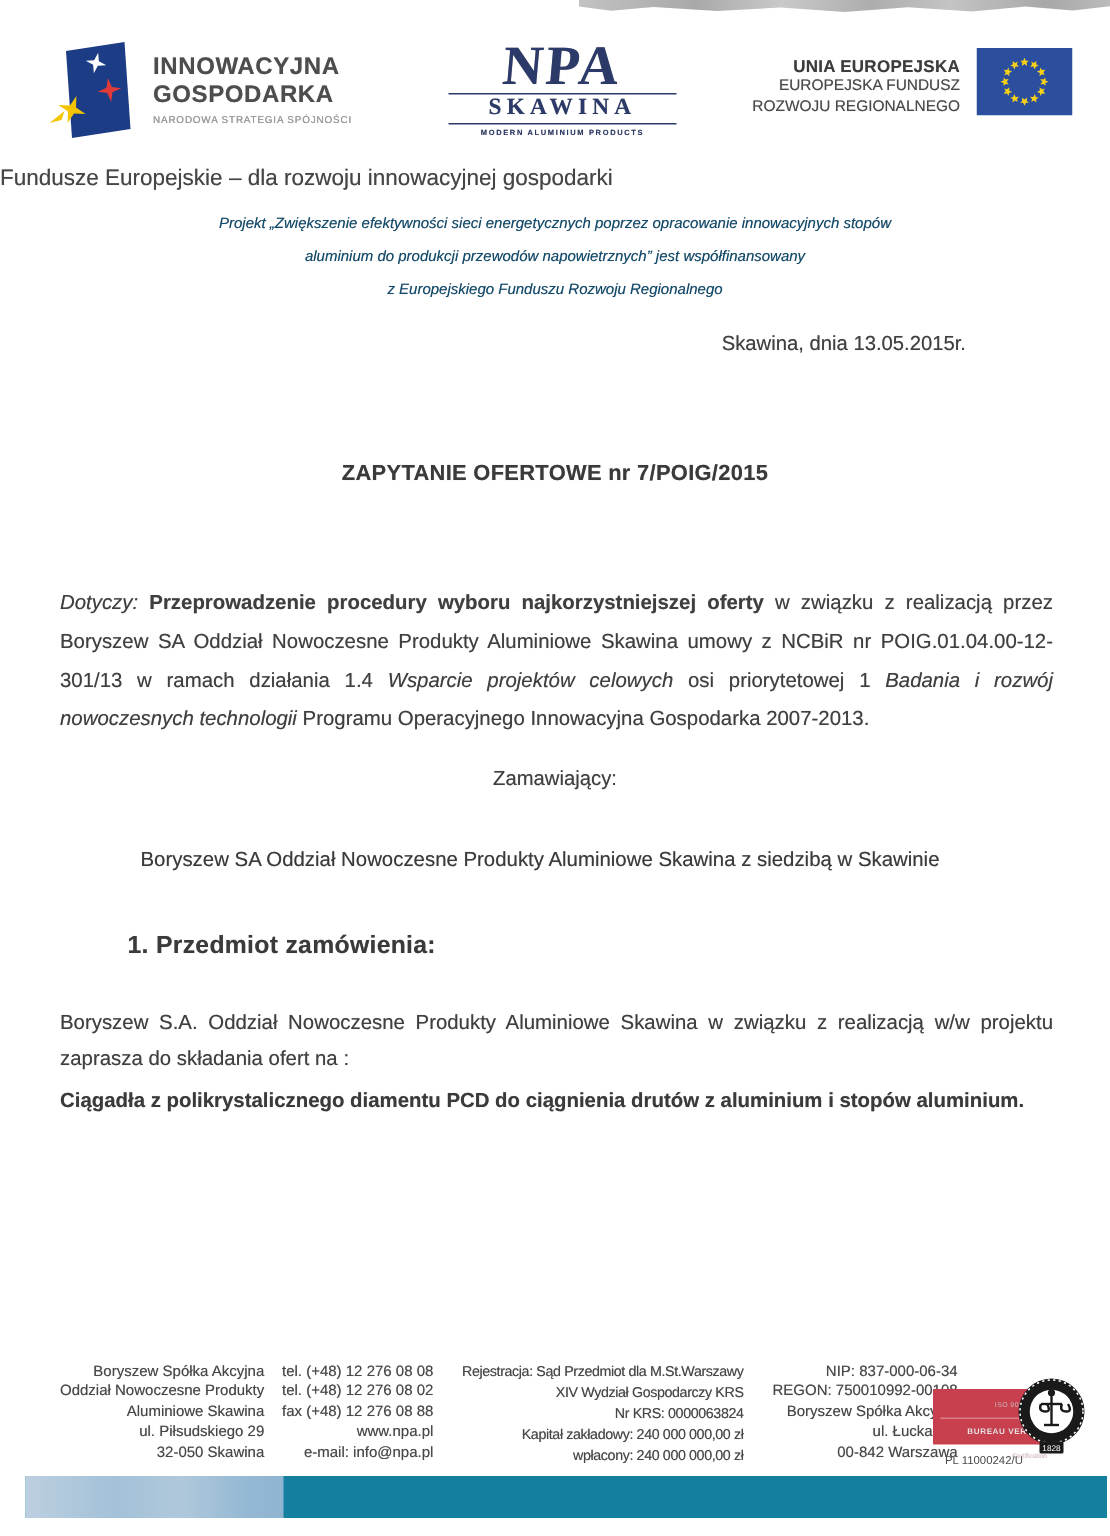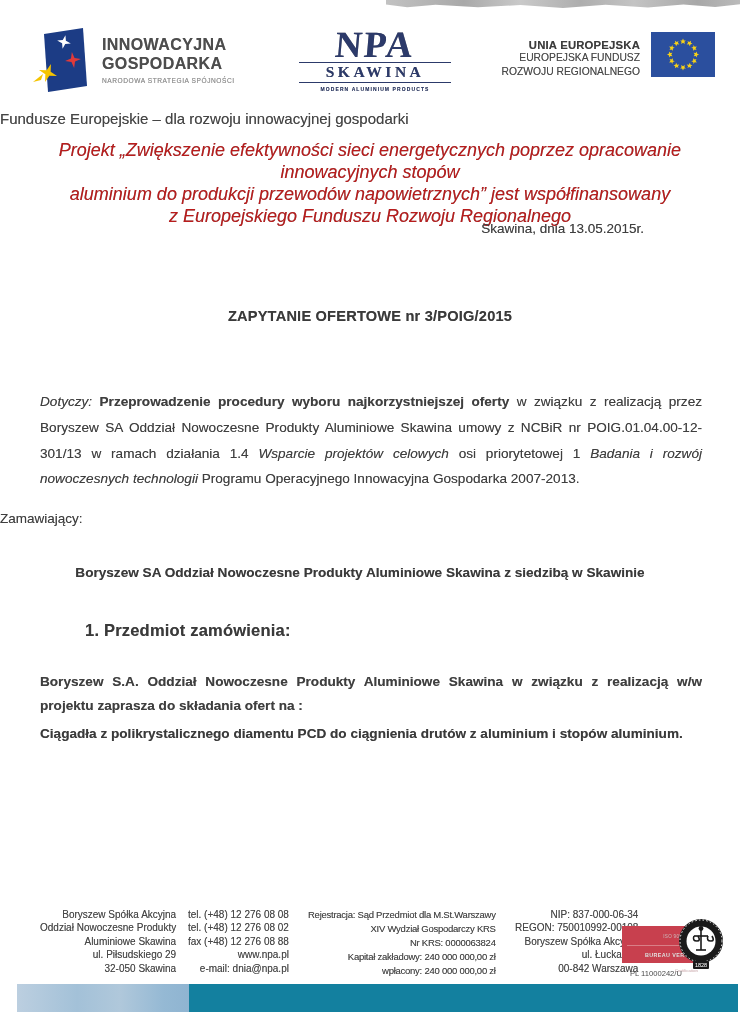--- a/index.html
+++ b/index.html
@@ -24,30 +24,30 @@
   .npa { position:absolute; left:299px; top:1px; width:152px; text-align:center; color:#2c3a6a; }
   .npa-main { font-family:"Liberation Serif", serif; font-weight:bold; font-size:37px; line-height:33px; letter-spacing:2px; transform:skewX(-5deg); }
   .npa-sub { font-family:"Liberation Serif", serif; font-size:15.5px; letter-spacing:3.5px; border-top:1.6px solid #2c3a6a; border-bottom:1.6px solid #2c3a6a; padding:0 0 1px 0; margin-top:1px; font-weight:bold; }
   .npa-tag { font-size:5px; font-weight:bold; letter-spacing:1.1px; color:#2c3a6a; margin-top:2.5px; }
   .eu { position:absolute; right:25px; top:5px; display:flex; gap:11px; }
   .eu-text { text-align:right; padding-top:7px; }
   .eu-line1 { font-weight:bold; font-size:11.3px; color:#3c3c3c; letter-spacing:.2px; }
   .eu-line2 { font-size:10.3px; color:#4a4a4a; line-height:13.5px; }
   
   .doc-title { position:absolute; top:110px; left:0; width:740px; text-align:left; font-size:15px; color:#454545; }
-  .project { position:absolute; top:139px; left:0; width:740px; text-align:center; font-style:italic; font-size:18px; line-height:22px; color:#b91c1c; }
+  .project { position:absolute; top:139px; left:0; width:740px; text-align:center; font-style:italic; font-size:10px; line-height:22px; color:#0c4a6e; }
   .dateline { position:absolute; top:221px; right:96px; font-size:13.5px; }
   .subject-heading { position:absolute; top:308px; left:0; width:740px; text-align:center; font-size:14.6px; font-weight:bold; letter-spacing:.2px; color:#3a3a3a; }
   .dotyczy { position:absolute; top:389px; left:40px; width:662px; font-size:13.6px; line-height:25.8px; text-align:justify; }
   .seg-b { font-weight:bold; }
   .seg-i { font-style:italic; }
-  .zamawiajacy { position:absolute; top:511px; left:0; width:740px; text-align:left; font-size:13.5px; }
-  .company-line { position:absolute; top:565px; left:0; width:720px; text-align:center; font-size:13.6px; font-weight:bold; color:#3a3a3a; }
+  .zamawiajacy { position:absolute; top:511px; left:0; width:740px; text-align:center; font-size:13.5px; }
+  .company-line { position:absolute; top:565px; left:0; width:720px; text-align:center; font-size:13.6px; font-weight:normal; color:#3a3a3a; }
   .sec-heading { position:absolute; top:621px; left:85px; font-size:16.5px; font-weight:bold; color:#3a3a3a; letter-spacing:.2px; }
-  .sec-body { position:absolute; top:670px; left:40px; width:662px; font-size:13.6px; line-height:24px; text-align:justify;font-weight:bold; }
+  .sec-body { position:absolute; top:670px; left:40px; width:662px; font-size:13.6px; line-height:24px; text-align:justify; }
   .sec-subject { position:absolute; top:726px; left:40px; width:680px; font-size:13.6px; font-weight:bold; color:#3a3a3a; }
   
   .footer { position:absolute; top:908px; left:0; width:740px; height:78px; font-size:10px; line-height:13.4px; color:#474747;text-align:right; }
   .fcol { position:absolute; top:0; }
   .fc1 { left:40px; }
   .fc2 { left:188px; }
   .fc3 { left:308px; font-size:9.5px; letter-spacing:-.25px; line-height:14.1px; }
   .fc3 div:nth-child(5){ padding-left:54px; }
   .fc4 { left:515px; }
   .bv { position:absolute; left:604px; top:16px; width:130px; }
@@ -134,21 +134,21 @@
   <div class="doc-title">Fundusze Europejskie – dla rozwoju innowacyjnej gospodarki</div>
 
   <div class="project">
       <div>Projekt „Zwiększenie efektywności sieci energetycznych poprzez opracowanie innowacyjnych stopów</div>
       <div>aluminium do produkcji przewodów napowietrznych” jest współfinansowany</div>
       <div>z Europejskiego Funduszu Rozwoju Regionalnego</div>
     </div>
 
   <div class="dateline">Skawina, dnia 13.05.2015r.</div>
 
-  <div class="subject-heading">ZAPYTANIE OFERTOWE nr 3/POIG/2015</div>
+  <div class="subject-heading">ZAPYTANIE OFERTOWE nr 7/POIG/2015</div>
 
   <div class="dotyczy"><span class="seg-i">Dotyczy: </span><span class="seg-b">Przeprowadzenie procedury wyboru najkorzystniejszej oferty </span><span>w związku z realizacją przez Boryszew SA Oddział Nowoczesne Produkty Aluminiowe Skawina  umowy z NCBiR nr POIG.01.04.00-12-301/13 w ramach działania 1.4 </span><span class="seg-i">Wsparcie projektów celowych </span><span>osi priorytetowej 1 </span><span class="seg-i">Badania i rozwój nowoczesnych technologii </span><span>Programu Operacyjnego Innowacyjna Gospodarka 2007-2013.</span></div>
 
   <div class="zamawiajacy">Zamawiający:</div>
 
   <div class="company-line">Boryszew SA Oddział Nowoczesne Produkty Aluminiowe Skawina z siedzibą w Skawinie</div>
 
   <div class="sec-heading">1. Przedmiot zamówienia:</div>
 
   <div class="sec-body">Boryszew S.A. Oddział Nowoczesne Produkty Aluminiowe Skawina w związku z realizacją w/w projektu zaprasza do składania ofert na :</div>
@@ -161,21 +161,21 @@
         <div>Oddział Nowoczesne Produkty</div>
         <div>Aluminiowe Skawina</div>
         <div>ul. Piłsudskiego 29</div>
         <div>32-050 Skawina</div>
       </div>
     <div class="fcol fc2">
         <div>tel. (+48) 12 276 08 08</div>
         <div>tel. (+48) 12 276 08 02</div>
         <div>fax (+48) 12 276 08 88</div>
         <div>www.npa.pl</div>
-        <div>e-mail: dnia@npa.pl</div>
+        <div>e-mail: info@npa.pl</div>
       </div>
     <div class="fcol fc3">
         <div>Rejestracja: Sąd Przedmiot dla M.St.Warszawy</div>
         <div>XIV Wydział Gospodarczy KRS</div>
         <div>Nr KRS: 0000063824</div>
         <div>Kapitał zakładowy: 240 000 000,00 zł</div>
         <div>wpłacony: 240 000 000,00 zł</div>
       </div>
     <div class="fcol fc4">
         <div>NIP: 837-000-06-34</div>

